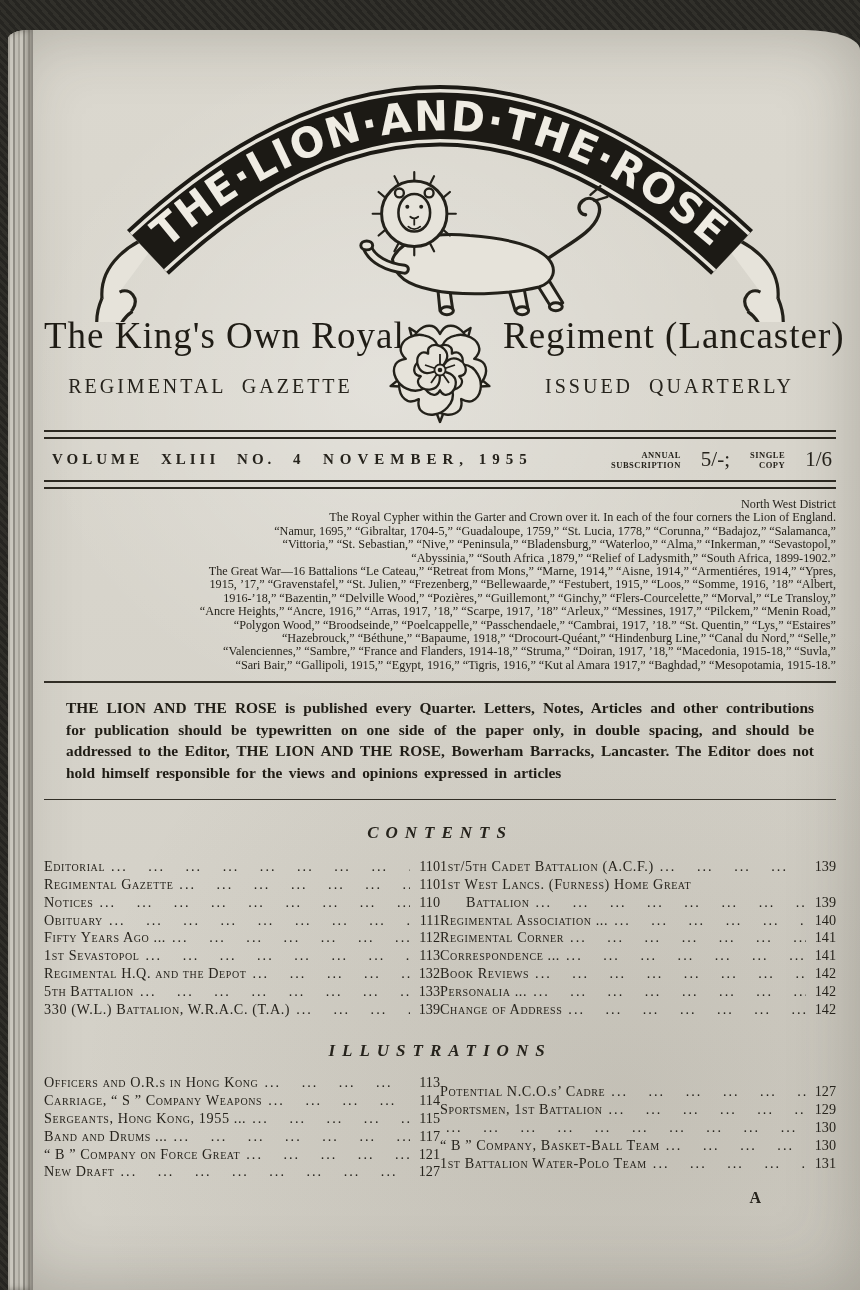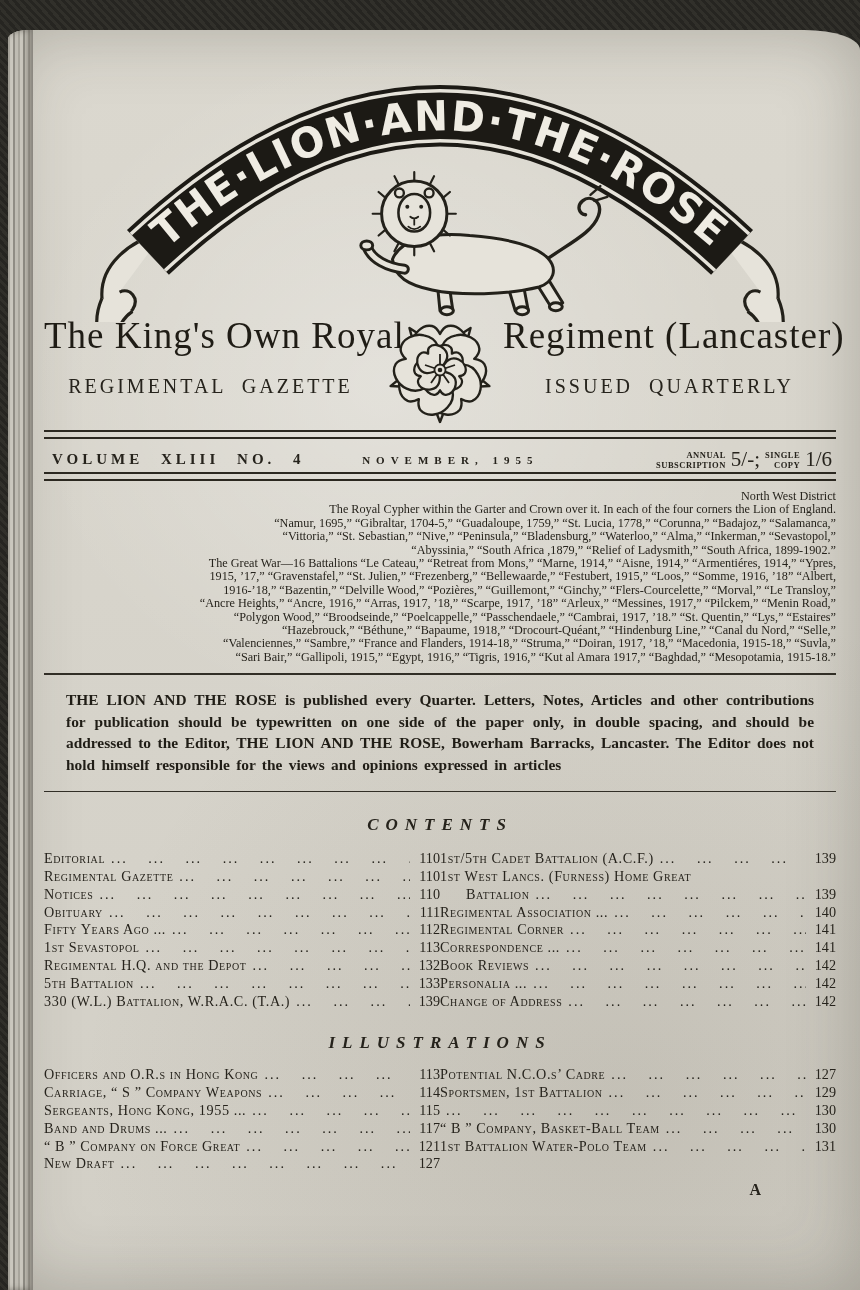--- a/index.html
+++ b/index.html
@@ -34,43 +34,43 @@
   .title-row{display:flex;align-items:flex-start;margin-top:-8px;}
   .t-col{flex:1;min-width:0;}
   .t-main{font-size:37px;letter-spacing:1px;color:#1f1c15;white-space:nowrap;}
   .t-col.right .t-main{text-align:right;}
   .t-sub{margin-top:18px;font-size:20px;letter-spacing:3px;word-spacing:8px;text-align:center;color:#26231c;}
   .rose-wrap{width:126px;flex:0 0 126px;display:flex;justify-content:center;margin-top:-4px;}
 
   
   .rule-double{height:5px;border-top:2px solid #2b2820;border-bottom:2px solid #2b2820;}
   .rule-single{border-top:2px solid #312e26;height:0;}
-  .issue-strip{display:flex;align-items:center;justify-content:space-between;padding:10px 4px 2px 8px;}
+  .issue-strip{display:flex;align-items:center;justify-content:space-between;padding:10px 4px 10px 8px;}
   .issue-vol{font-weight:700;font-size:15px;letter-spacing:4px;word-spacing:10px;}
-  .issue-date{font-weight:700;font-size:11px;letter-spacing:6px;margin-left:-60px;}
-  .price-group{display:flex;align-items:center;gap:5px;}
+  .issue-date{font-weight:700;font-size:15px;letter-spacing:6px;margin-left:-60px;}
+  .price-group{display:flex;align-items:center;gap:20px;}
   .price-stack{font-size:8.5px;line-height:10px;letter-spacing:.5px;text-align:right;font-weight:700;}
   .price-val{font-size:21px;line-height:21px;}
 
   
   .honours{margin-top:9px;text-align:right;font-size:12.2px;line-height:13.4px;color:#26231c;}
   .honours .b, .h-bold{font-weight:400;}
   .h-line{white-space:nowrap;}
 
   
   .notice{margin:14px auto 16px;width:748px;font-weight:700;font-size:15.4px;line-height:21.5px;
           text-align:justify;word-spacing:2.5px;color:#201d16;}
   .notice-last{text-align:center;}
   .rule-above-notice{margin-top:9px;}
   .rule-below-notice{margin-top:11px;border-top-width:1.5px;}
 
   
   .toc-heading{margin-top:23px;text-align:center;font-style:italic;font-weight:600;
                font-size:17px;letter-spacing:7px;color:#26231c;}
-  .toc-grid{display:flex;margin-top:15px;}
+  .toc-grid{display:flex;margin-top:15px;align-items:center;}
   .toc-col{flex:1;min-width:0;}
   .toc-row{display:flex;align-items:baseline;line-height:17.8px;font-size:14.2px;}
   .toc-label{font-variant:small-caps;letter-spacing:.6px;white-space:nowrap;overflow:hidden;}
   .toc-label.indent{padding-left:26px;}
   .leader{flex:1;overflow:hidden;white-space:nowrap;letter-spacing:2px;word-spacing:15px;
           padding:0 6px;min-width:14px;}
   .toc-page{min-width:30px;text-align:right;}
   .illus-grid{margin-top:13px;}
 
   .sig-mark{margin-top:8px;padding-right:74px;text-align:right;font-weight:700;font-size:16px;letter-spacing:1px;}

